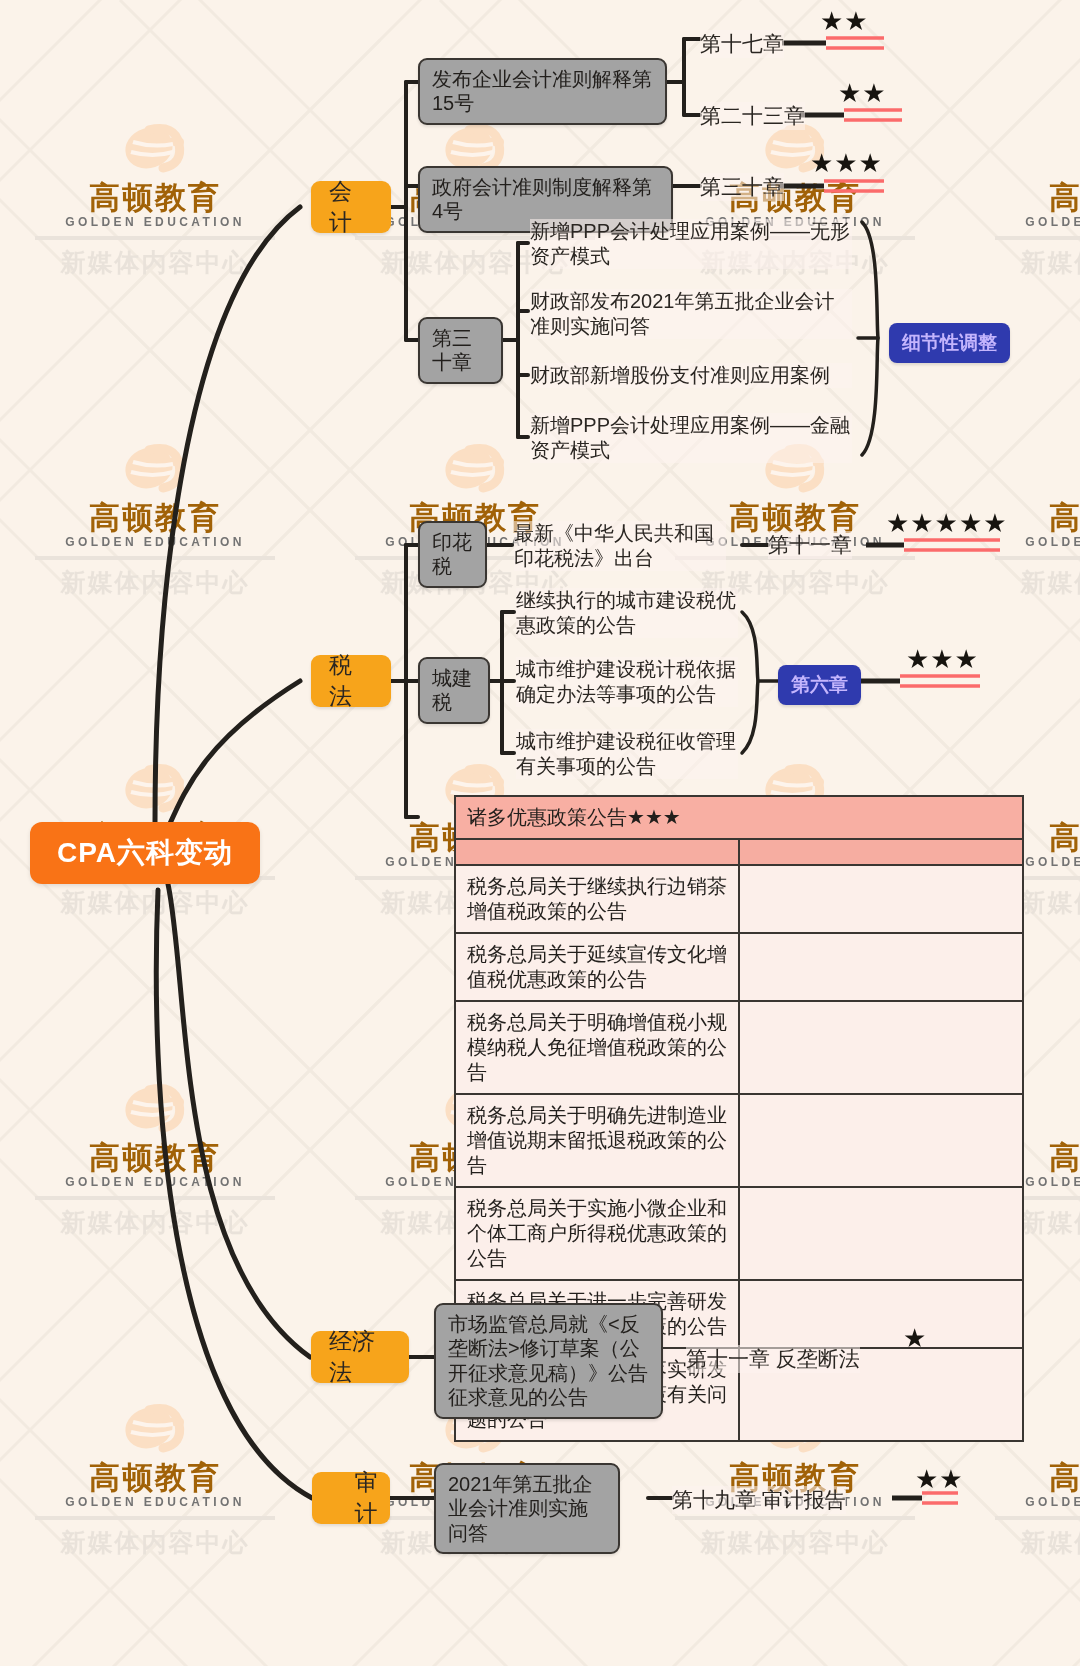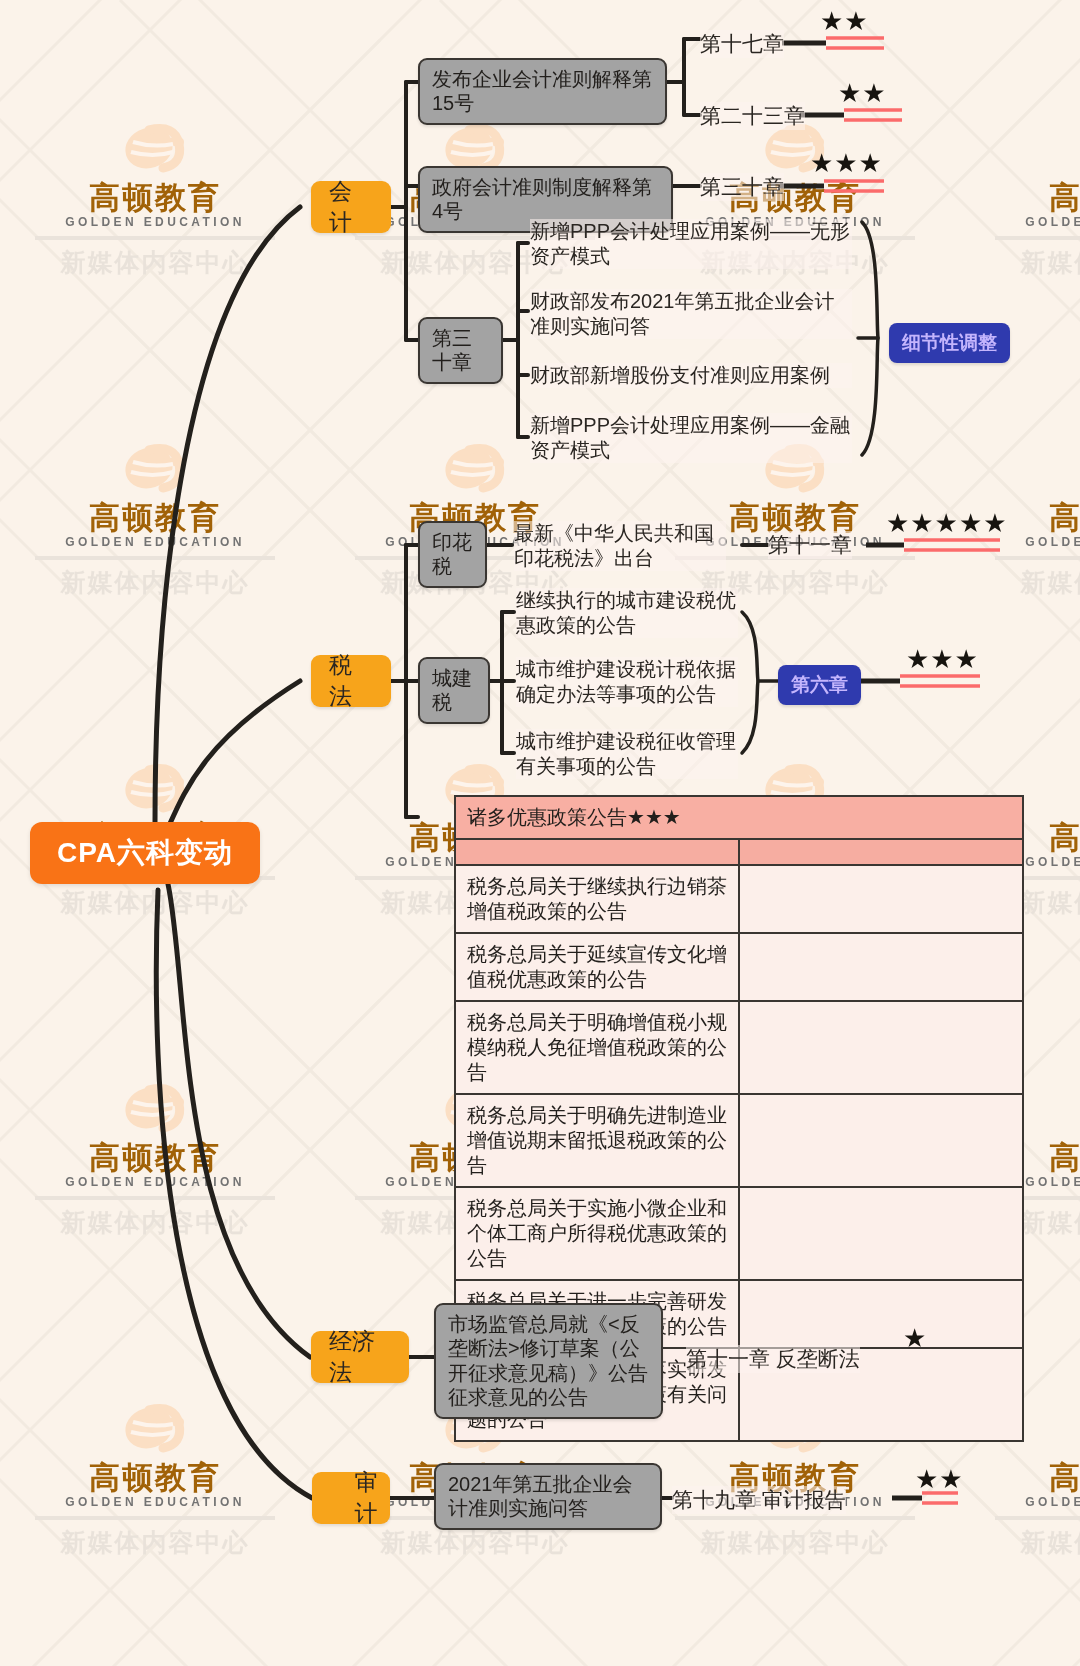--- a/index.html
+++ b/index.html
@@ -681,18 +681,18 @@
 
   <div class="node subject" style="left:311px; top:1331px; width:98px;">经济法</div>
 
   <div class="node pink" style="left:434px; top:1303px; width:229px;">市场监管总局就《&lt;反垄断法&gt;修订草案（公开征求意见稿）》公告征求意见的公告</div>
 
   <div class="node chapter" style="left:686px; top:1345px;">第十一章 反垄断法</div>
   <div class="stars" style="left:903px; top:1325px;">★</div>
 
   <div class="node subject" style="left:312px; top:1472px; width:78px;padding-left:48px;">审计</div>
 
-  <div class="node pink" style="left:434px; top:1463px; width:228px;">2021年第五批企业会计准则实施问答</div>
+  <div class="node pink" style="left:434px; top:1463px; width:186px;">2021年第五批企业会计准则实施问答</div>
 
   <div class="node chapter" style="left:672px; top:1486px;">第十九章 审计报告</div>
   <div class="stars" style="left:915px; top:1466px;">★★</div>
 
 </div>
 
 </body></html>

